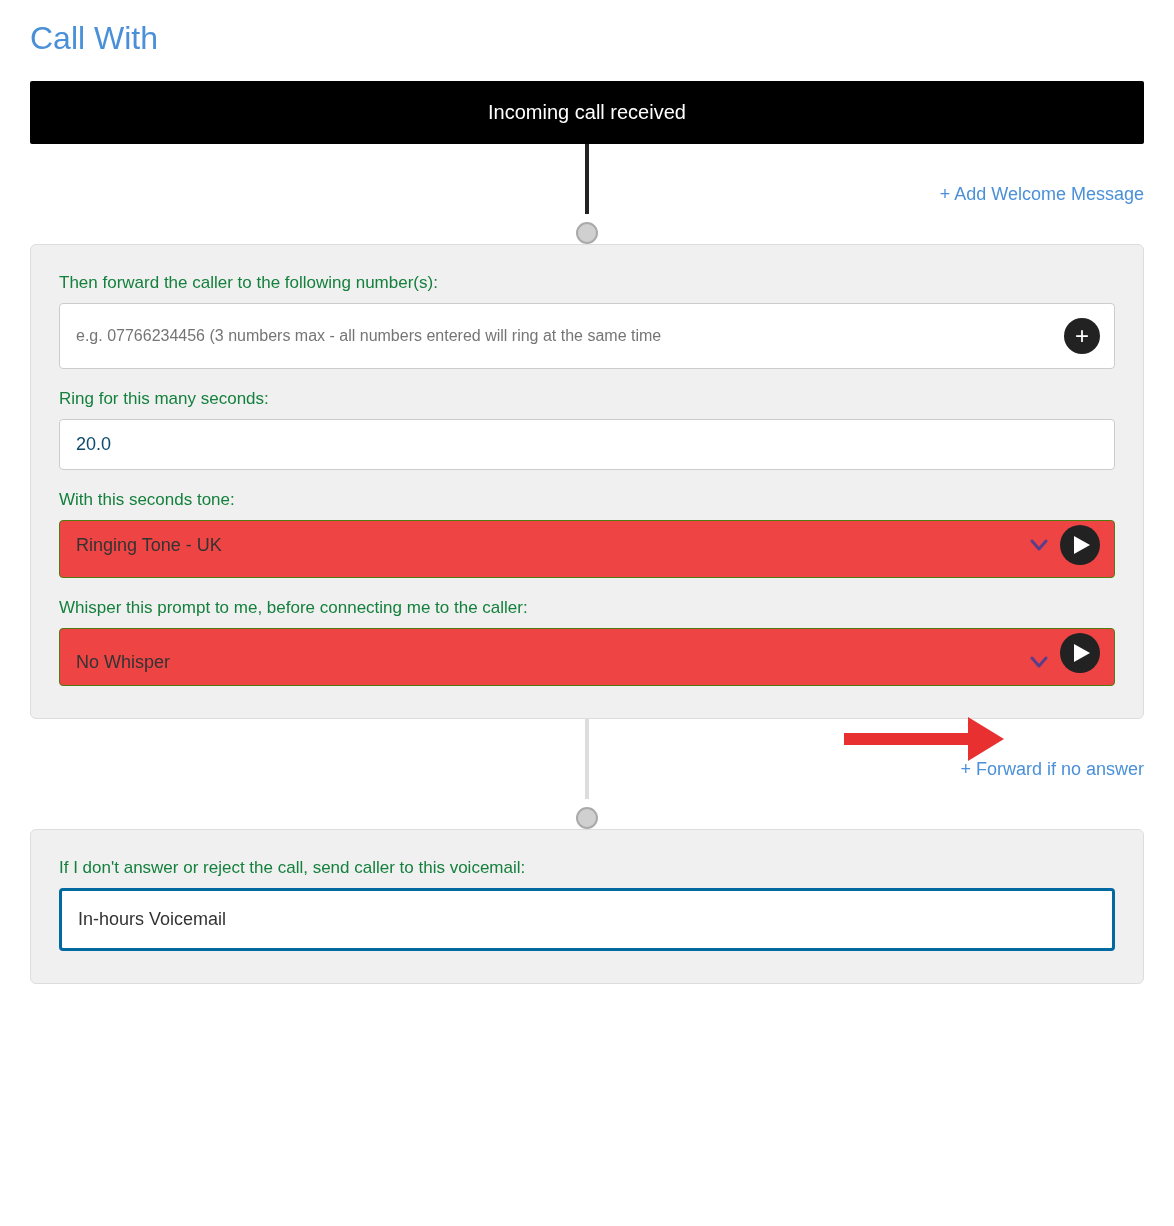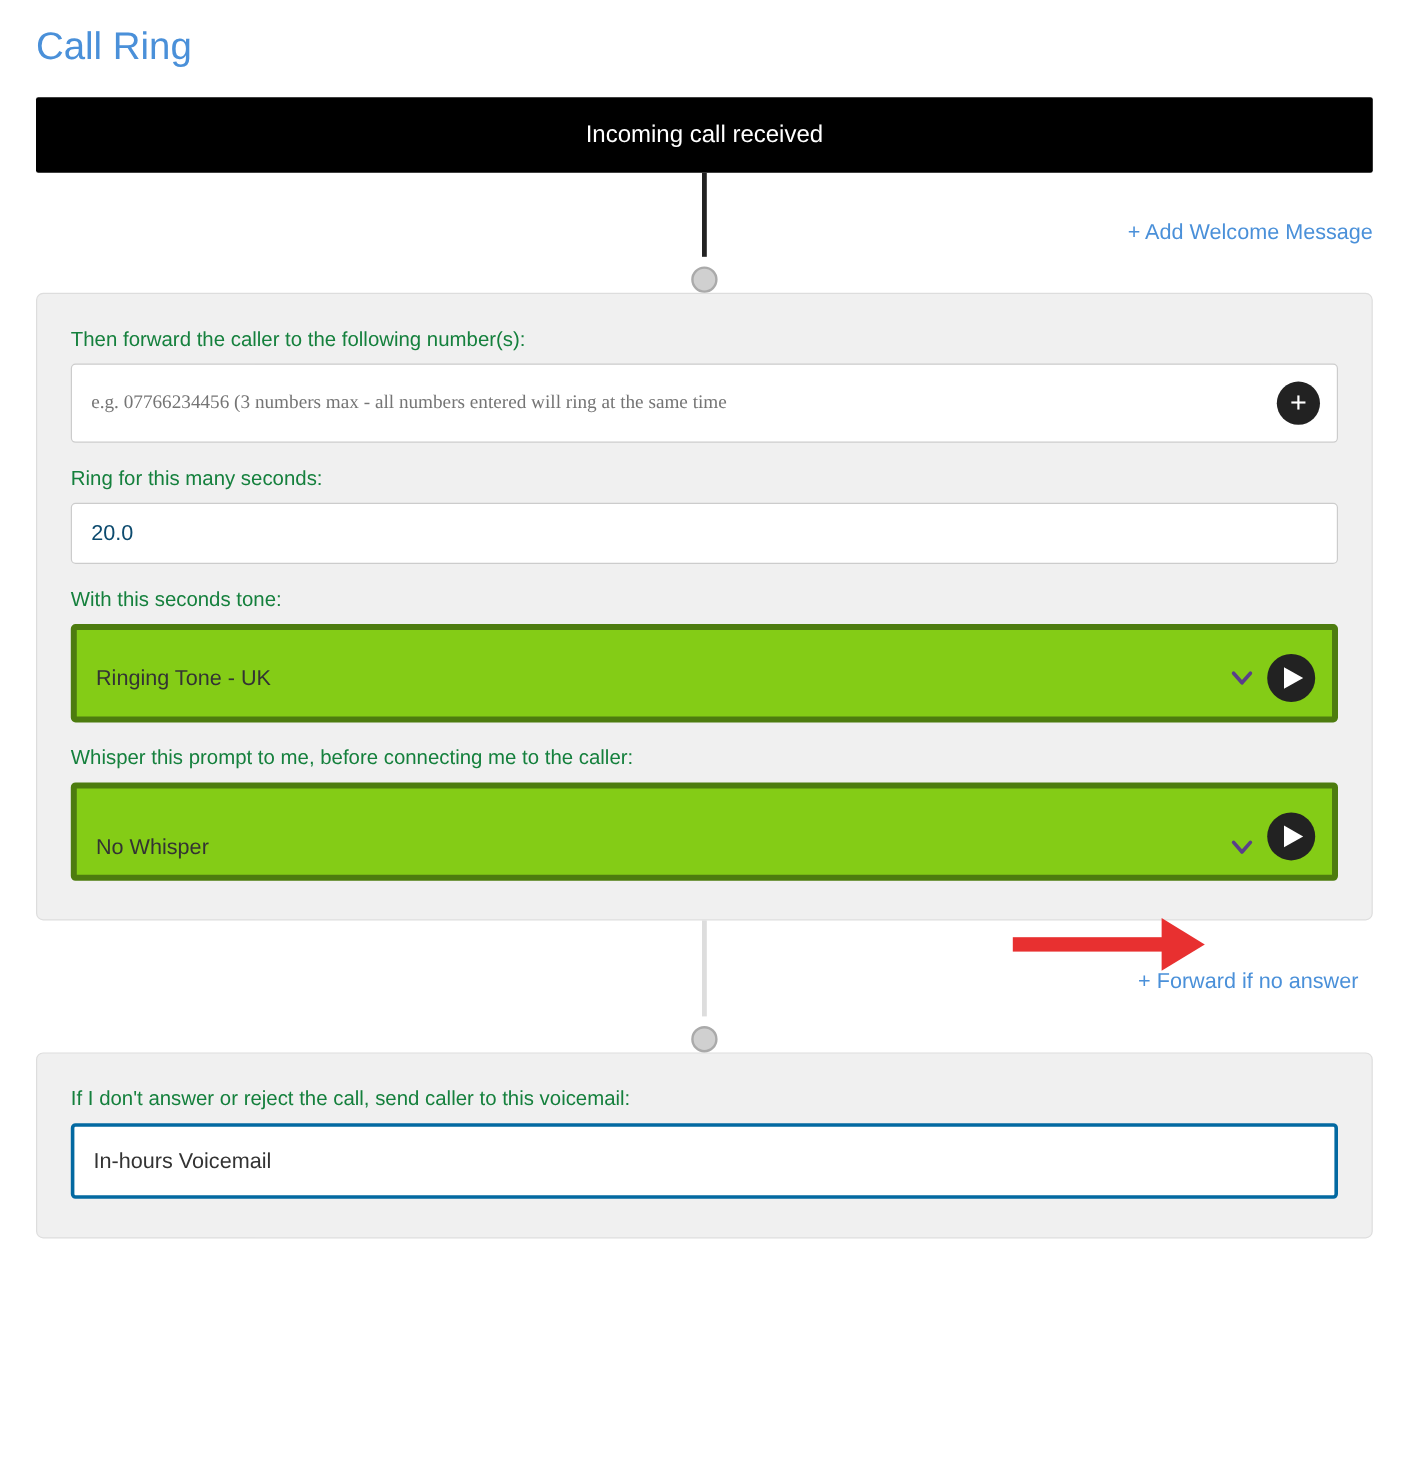--- a/index.html
+++ b/index.html
@@ -93,21 +93,20 @@
       margin-bottom: 20px;
     }
 
     .input-row input {
       border: none;
       outline: none;
       background: transparent;
       font-size: 16px;
       color: #0369a1;
       flex: 1;
-      font-family: Liberation Serif, serif;
     }
 
     .add-btn {
       width: 36px;
       height: 36px;
       border-radius: 50%;
       background: #222;
       color: #fff;
       border: none;
       font-size: 24px;
@@ -126,24 +125,24 @@
       padding: 14px 16px;
       font-size: 18px;
       color: #0c4a6e;
       width: 100%;
       margin-bottom: 20px;
     }
 
     .select-row {
       display: flex;
       align-items: center;
-      background: #84cc16;
-      border: 5px solid #4d7c0f;
+      background: #ef4444;
+      border: 1px solid #4d7c0f;
       border-radius: 4px;
-      padding: 20px 14px 12px 16px;
+      padding: 4px 14px 12px 16px;
       margin-bottom: 20px;
       cursor: pointer;
     }
 
     .select-row .select-text {
       flex: 1;
       font-size: 18px;
       color: #333;
     }
 
@@ -199,21 +198,21 @@
       background: #d0d0d0;
       border: 2px solid #aaa;
       position: absolute;
       bottom: 0;
       left: 50%;
       transform: translateX(-50%);
     }
 
     .forward-link {
       position: absolute;
-      right: 12px;
+      right: 0;
       top: 40px;
       color: #4a90d9;
       font-size: 18px;
       text-decoration: none;
       cursor: pointer;
     }
 
     
     .arrow-container {
       position: absolute;
@@ -268,21 +267,21 @@
       padding: 18px 16px;
       font-size: 18px;
       color: #333;
       width: 100%;
     }
     .mb-10 { margin-bottom: 10px; }
   </style>
 </head>
 <body>
 
-<h1 class="page-title">Call Ring</h1>
+<h1 class="page-title">Call With</h1>
 
 <div class="incoming-bar">Incoming call received</div>
 
 <div class="connector-area">
   <div class="connector-line"></div>
   <div class="connector-dot"></div>
   <a class="add-welcome-link">+ Add Welcome Message</a>
 </div>
 
 <div class="card">

